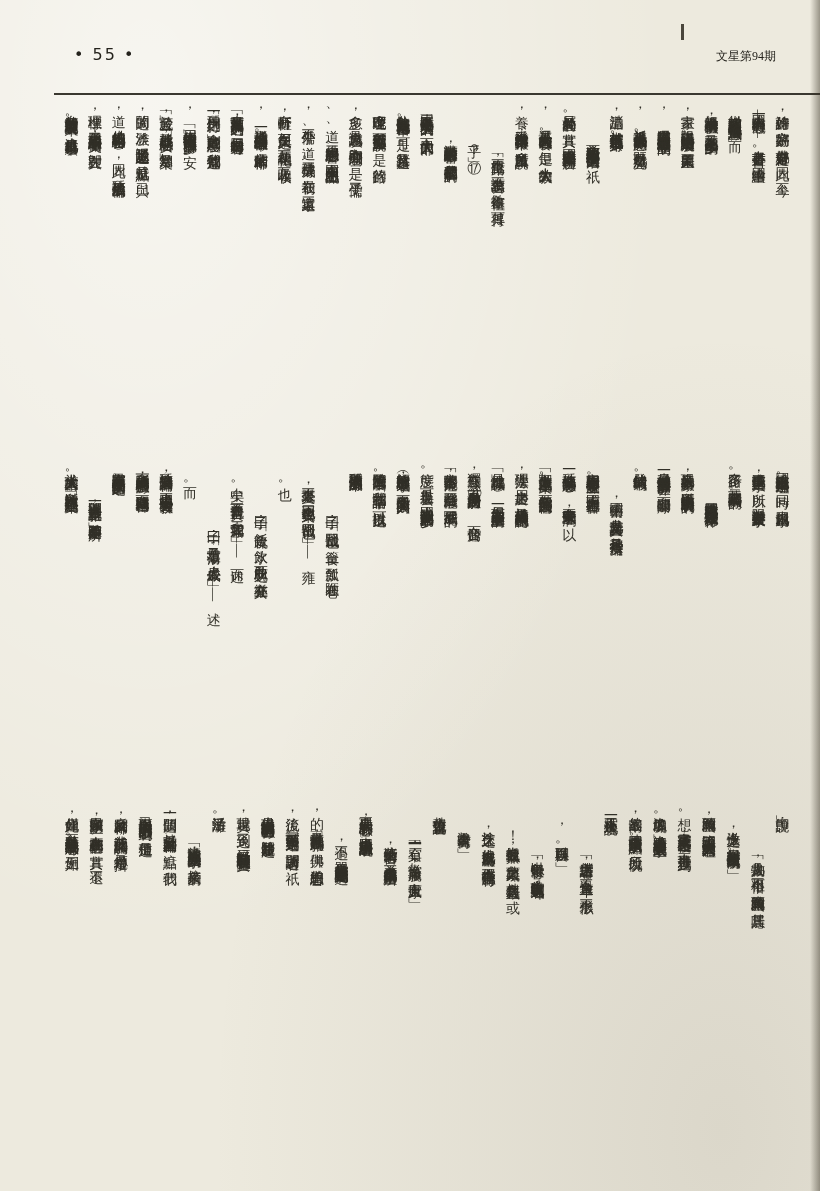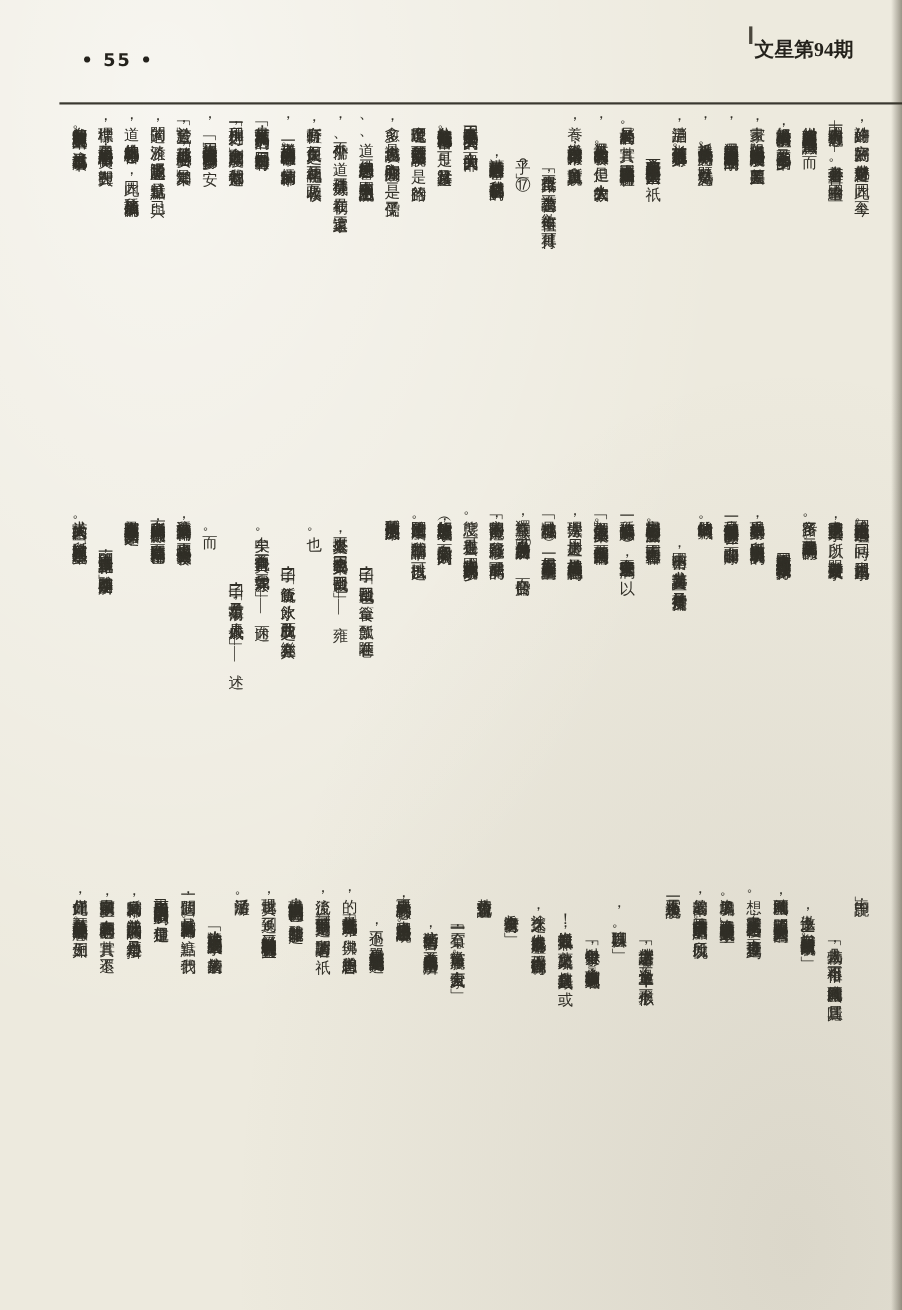--- a/index.html
+++ b/index.html
@@ -11,30 +11,30 @@
     background:
       radial-gradient(ellipse at 18% 8%, rgba(255,255,255,0.55), rgba(255,255,255,0) 55%),
       radial-gradient(ellipse at 88% 95%, rgba(110,100,80,0.14), rgba(110,100,80,0) 50%),
       #edeade;
     font-family: "Liberation Serif", serif;
   }
   .hdr-left {
     position: absolute;
     left: 74px; top: 45px;
     font-size: 16px;
-    font-weight: bold;
+    font-weight: normal;
     letter-spacing: 2px;
     color: #24221c;
     font-family: "DejaVu Sans", sans-serif;
   }
   .hdr-right {
     position: absolute;
-    right: 44px; top: 33px;
-    font-size: 18px;
-    font-weight: bold;
+    right: 44px; top: 48px;
+    font-size: 12px;
+    font-weight: normal;
     color: #24221c;
   }
   .rule {
     position: absolute;
     left: 54px; right: 0; top: 93px;
     height: 2px;
     background: #3a3830;
   }
   .band {
     position: absolute;

